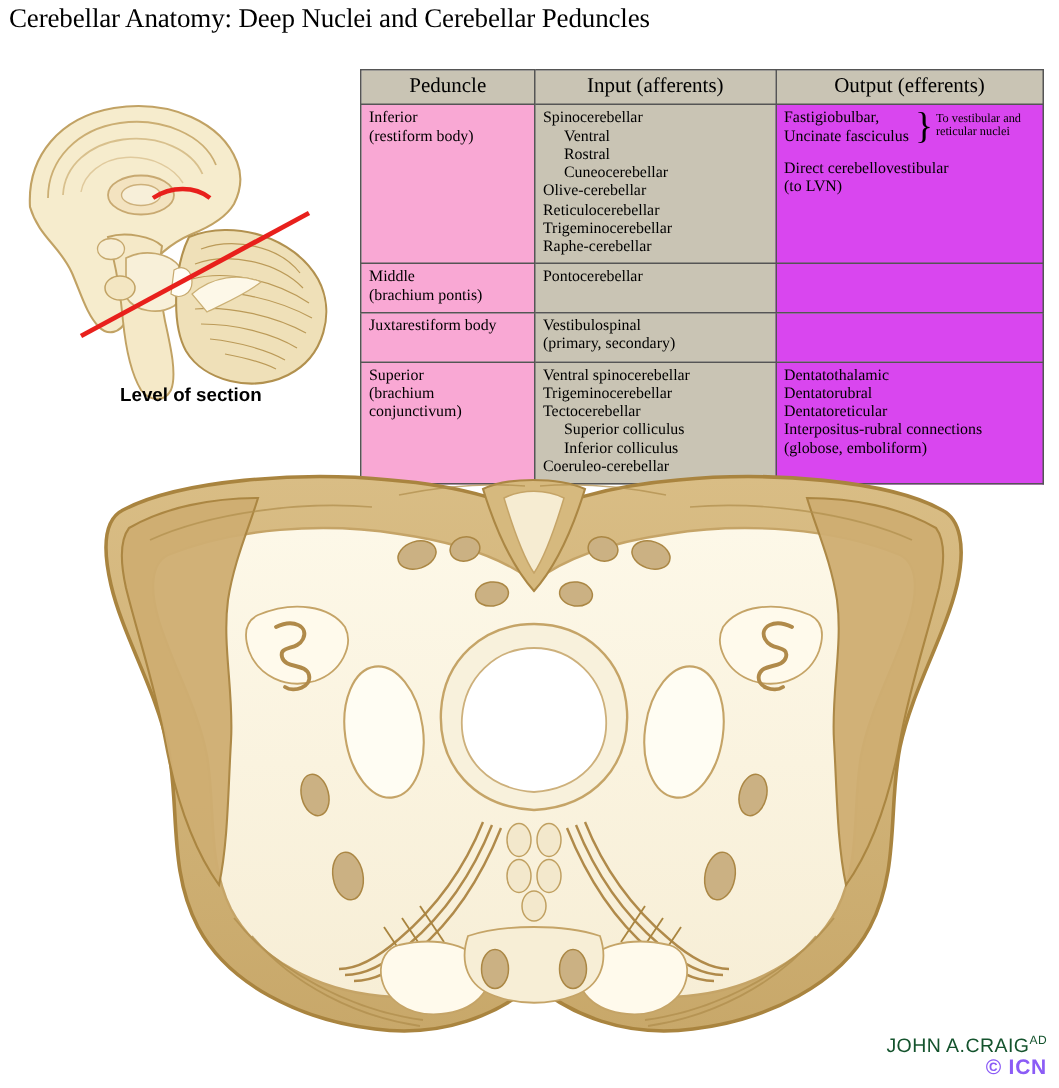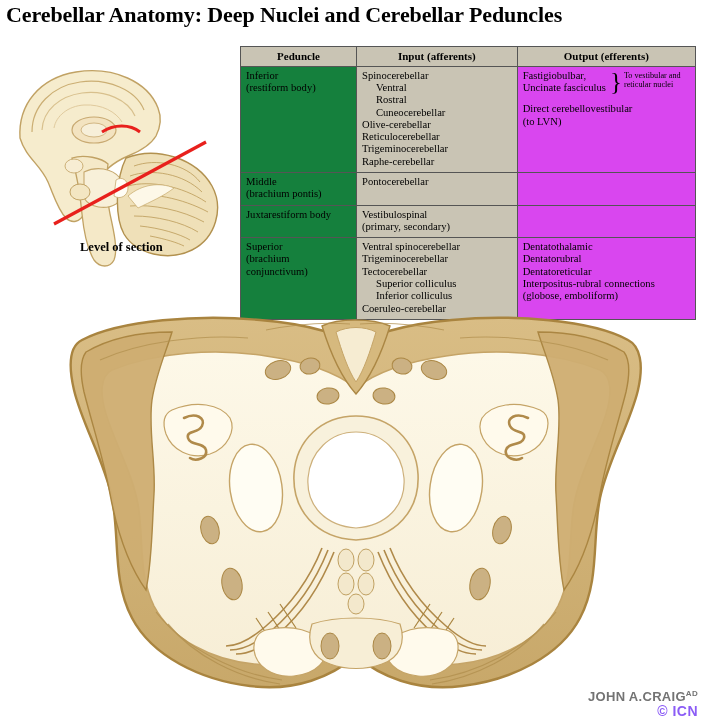--- a/index.html
+++ b/index.html
@@ -12,42 +12,42 @@
     height: 725px;
     position: relative;
     font-family: "Liberation Serif", serif;
     color: #000;
     overflow: hidden;
   }
   #title {
     position: absolute;
     left: 6px;
     top: 2px;
-    font-size: 22px;
-    font-weight: bold;
+    font-size: 18px;
+    font-weight: normal;
     font-family: "Liberation Serif", serif;
     letter-spacing: -0.1px;
     white-space: nowrap;
   }
 
   
   #sagittal-figure {
     position: absolute;
     left: 10px;
     top: 46px;
     width: 225px;
     height: 230px;
   }
   #sagittal-caption {
     position: absolute;
     left: 80px;
-    top: 240px;
+    top: 256px;
     font-size: 12.5px;
     font-weight: bold;
-    font-family: Liberation Serif, serif;
+    font-family: Liberation Sans, sans-serif;
   }
 
   
   #peduncle-table {
     position: absolute;
     left: 240px;
     top: 46px;
     width: 456px;
     border-collapse: collapse;
     font-family: "Liberation Serif", serif;
@@ -57,25 +57,25 @@
   }
   #peduncle-table th,
   #peduncle-table td {
     border: 1px solid #555;
     vertical-align: top;
     padding: 3px 5px 4px 5px;
   }
   #peduncle-table th {
     background: #c9c4b4;
     text-align: center;
-    font-weight: bold;
-    font-size: 11px;
+    font-weight: normal;
+    font-size: 14px;
     padding: 3px 4px;
   }
-  #peduncle-table td.col-peduncle { width: 112px; background:#15803d; }
+  #peduncle-table td.col-peduncle { width: 112px; background:#f9a8d4; }
   #peduncle-table td.col-input    { width: 160px; background:#c9c4b4;margin-left:31px; }
   #peduncle-table td.col-output   { width: 176px; background:#d946ef; }
   th.col-peduncle { width: 112px; }
   th.col-input    { width: 160px; }
   th.col-output   { width: 176px; }
   .indent1 { padding-left: 14px; display:block; }
   .line { display:block; }
   .spacer { display:block; height: 9px; }
   .brace-row {
     display: flex;
@@ -108,23 +108,23 @@
   
   #signature {
     position: absolute;
     right: 8px;
     bottom: 6px;
     text-align: right;
     font-family: "Liberation Sans", sans-serif;
   }
   #sig-name {
     font-size: 13px;
-    font-weight: bold;
+    font-weight: normal;
     letter-spacing: 0.3px;
-    color: #737373;
+    color: #14532d;
   }
   #sig-mark {
     font-size: 14px;
     font-weight: bold;
     letter-spacing: 0.5px;
     color: #8b5cf6;
     margin-top: -1px;
   }
   .tiny-sup {
     font-size: 8px;

